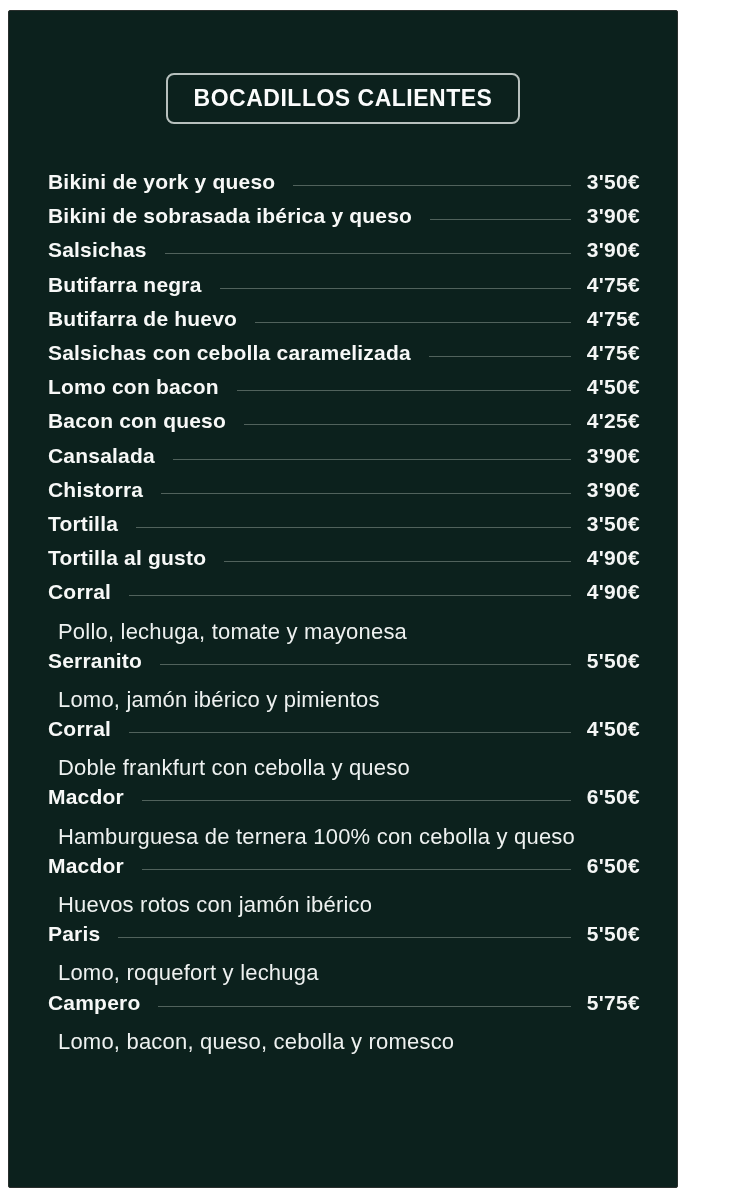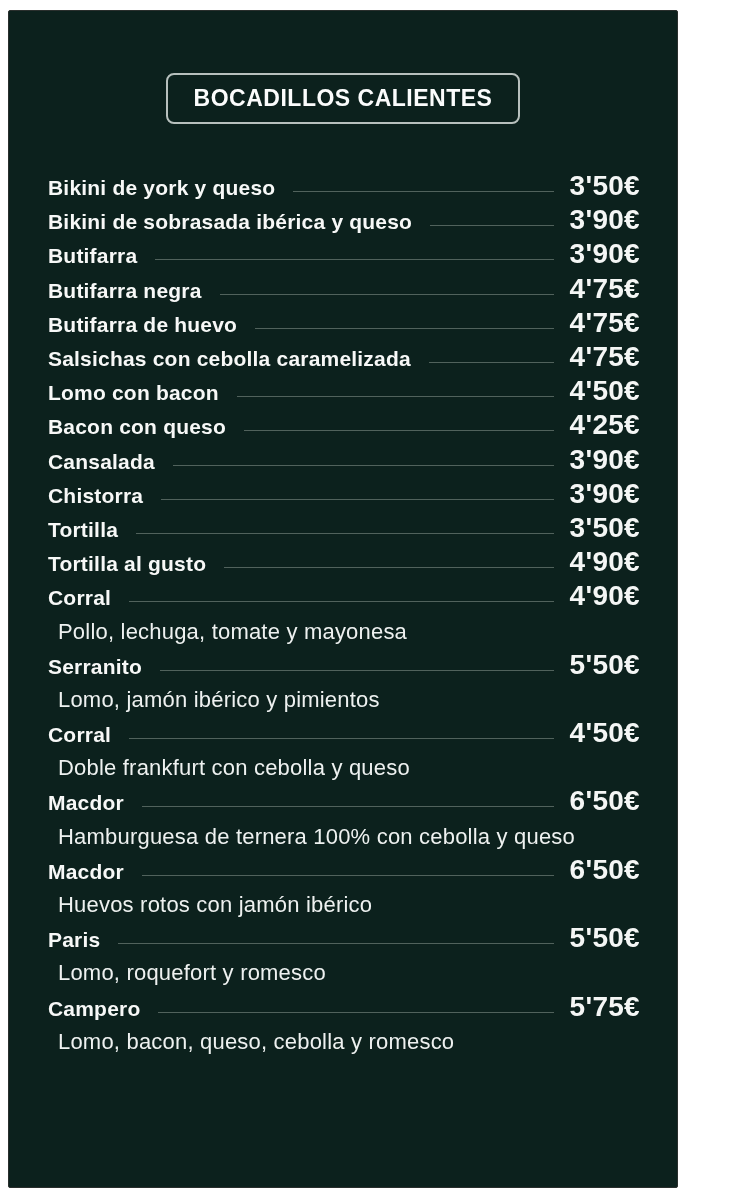--- a/index.html
+++ b/index.html
@@ -58,21 +58,21 @@
     white-space: nowrap;
     letter-spacing: 0.2px;
   }
   .row .leader {
     flex: 1;
     border-bottom: 1px solid #51625c;
     margin: 0 8px 0 10px;
     transform: translateY(-3px);
   }
   .row .price {
-    font-size: 28px;
+    font-size: 21px;
     font-weight: bold;
     color: #f4f6f5;
     white-space: nowrap;
     letter-spacing: 0.3px;
   }
   .desc {
     height: 34.2px;
     display: flex;
     align-items: center;
     padding-left: 10px;
@@ -103,21 +103,21 @@
         <span class="price">3'50€</span>
       </div>
 
       <div class="row">
         <span class="name">Bikini de sobrasada ibérica y queso</span>
         <span class="leader"></span>
         <span class="price">3'90€</span>
       </div>
 
       <div class="row">
-        <span class="name">Butifarra</span>
+        <span class="name">Salsichas</span>
         <span class="leader"></span>
         <span class="price">3'90€</span>
       </div>
 
       <div class="row">
         <span class="name">Butifarra negra</span>
         <span class="leader"></span>
         <span class="price">4'75€</span>
       </div>
 
@@ -202,21 +202,21 @@
         <span class="leader"></span>
         <span class="price">6'50€</span>
       </div>
       <div class="desc">Huevos rotos con jamón ibérico</div>
 
       <div class="row">
         <span class="name">Paris</span>
         <span class="leader"></span>
         <span class="price">5'50€</span>
       </div>
-      <div class="desc">Lomo, roquefort y romesco</div>
+      <div class="desc">Lomo, roquefort y lechuga</div>
 
       <div class="row">
         <span class="name">Campero</span>
         <span class="leader"></span>
         <span class="price">5'75€</span>
       </div>
       <div class="desc">Lomo, bacon, queso, cebolla y romesco</div>
 
     </div>
   </div>

